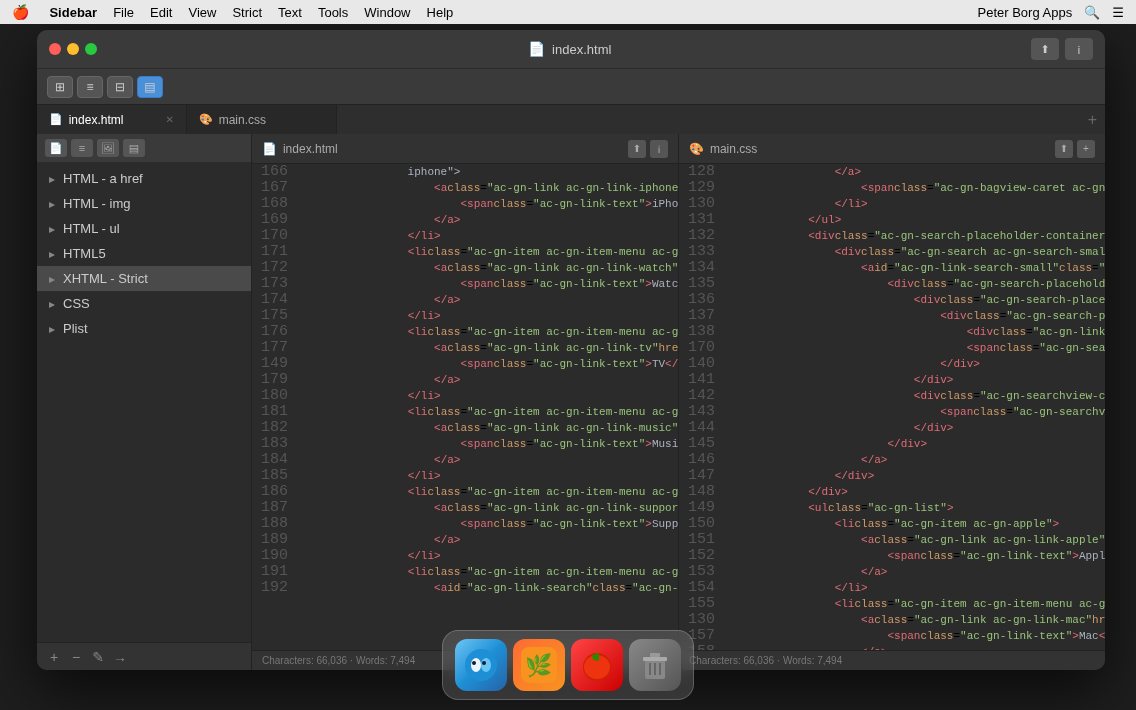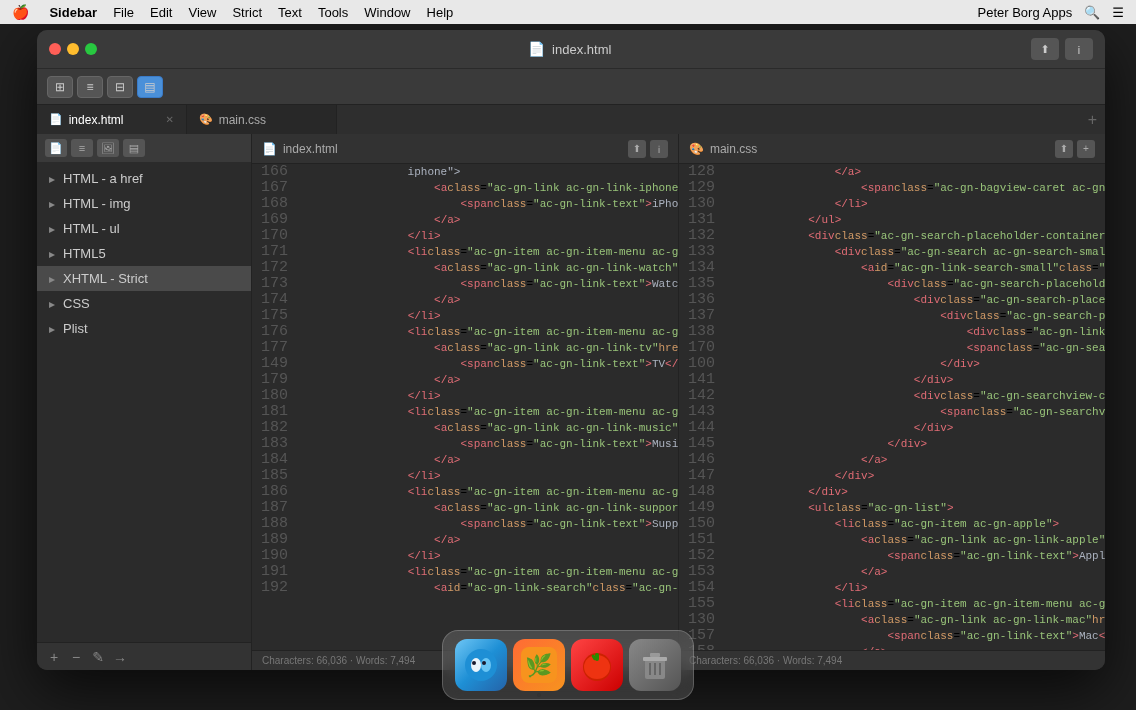--- a/index.html
+++ b/index.html
@@ -660,21 +660,21 @@
               <div class="line-number">130</div>
               <div class="line-number">131</div>
               <div class="line-number">132</div>
               <div class="line-number">133</div>
               <div class="line-number">134</div>
               <div class="line-number">135</div>
               <div class="line-number">136</div>
               <div class="line-number">137</div>
               <div class="line-number">138</div>
               <div class="line-number">170</div>
-              <div class="line-number">100</div>
+              <div class="line-number">140</div>
               <div class="line-number">141</div>
               <div class="line-number">142</div>
               <div class="line-number">143</div>
               <div class="line-number">144</div>
               <div class="line-number">145</div>
               <div class="line-number">146</div>
               <div class="line-number">147</div>
               <div class="line-number">148</div>
               <div class="line-number">149</div>
               <div class="line-number">150</div>

